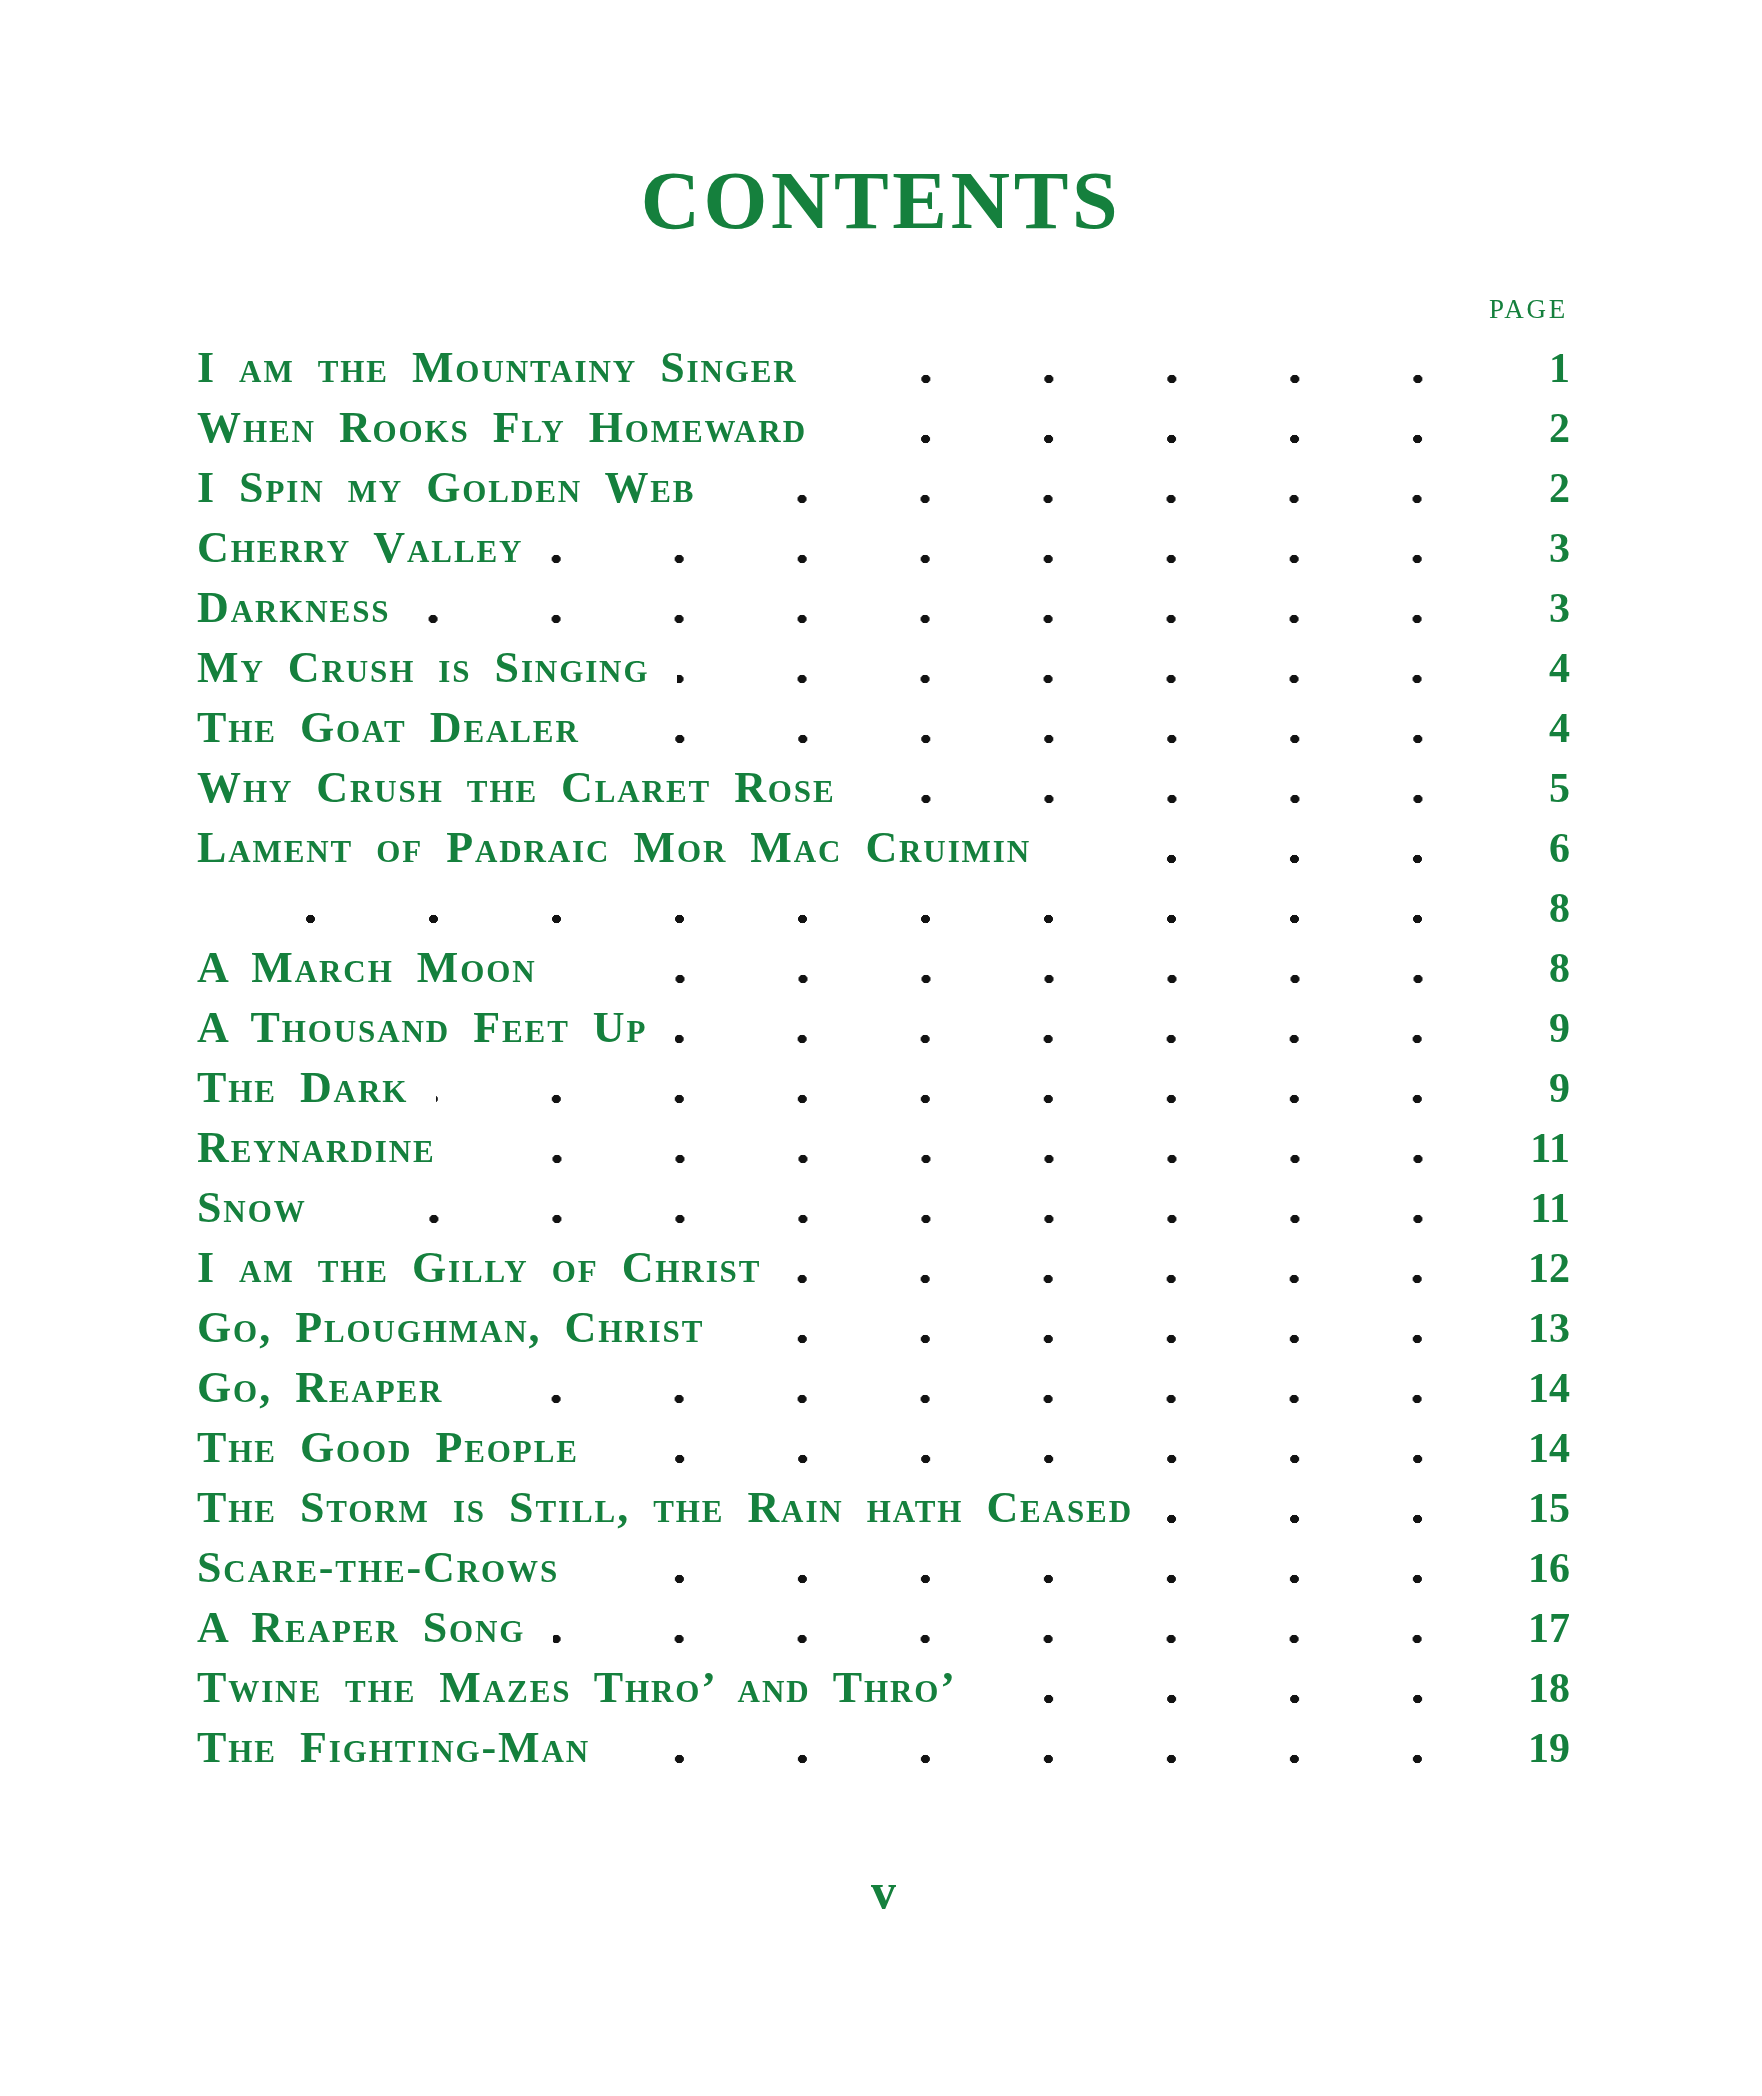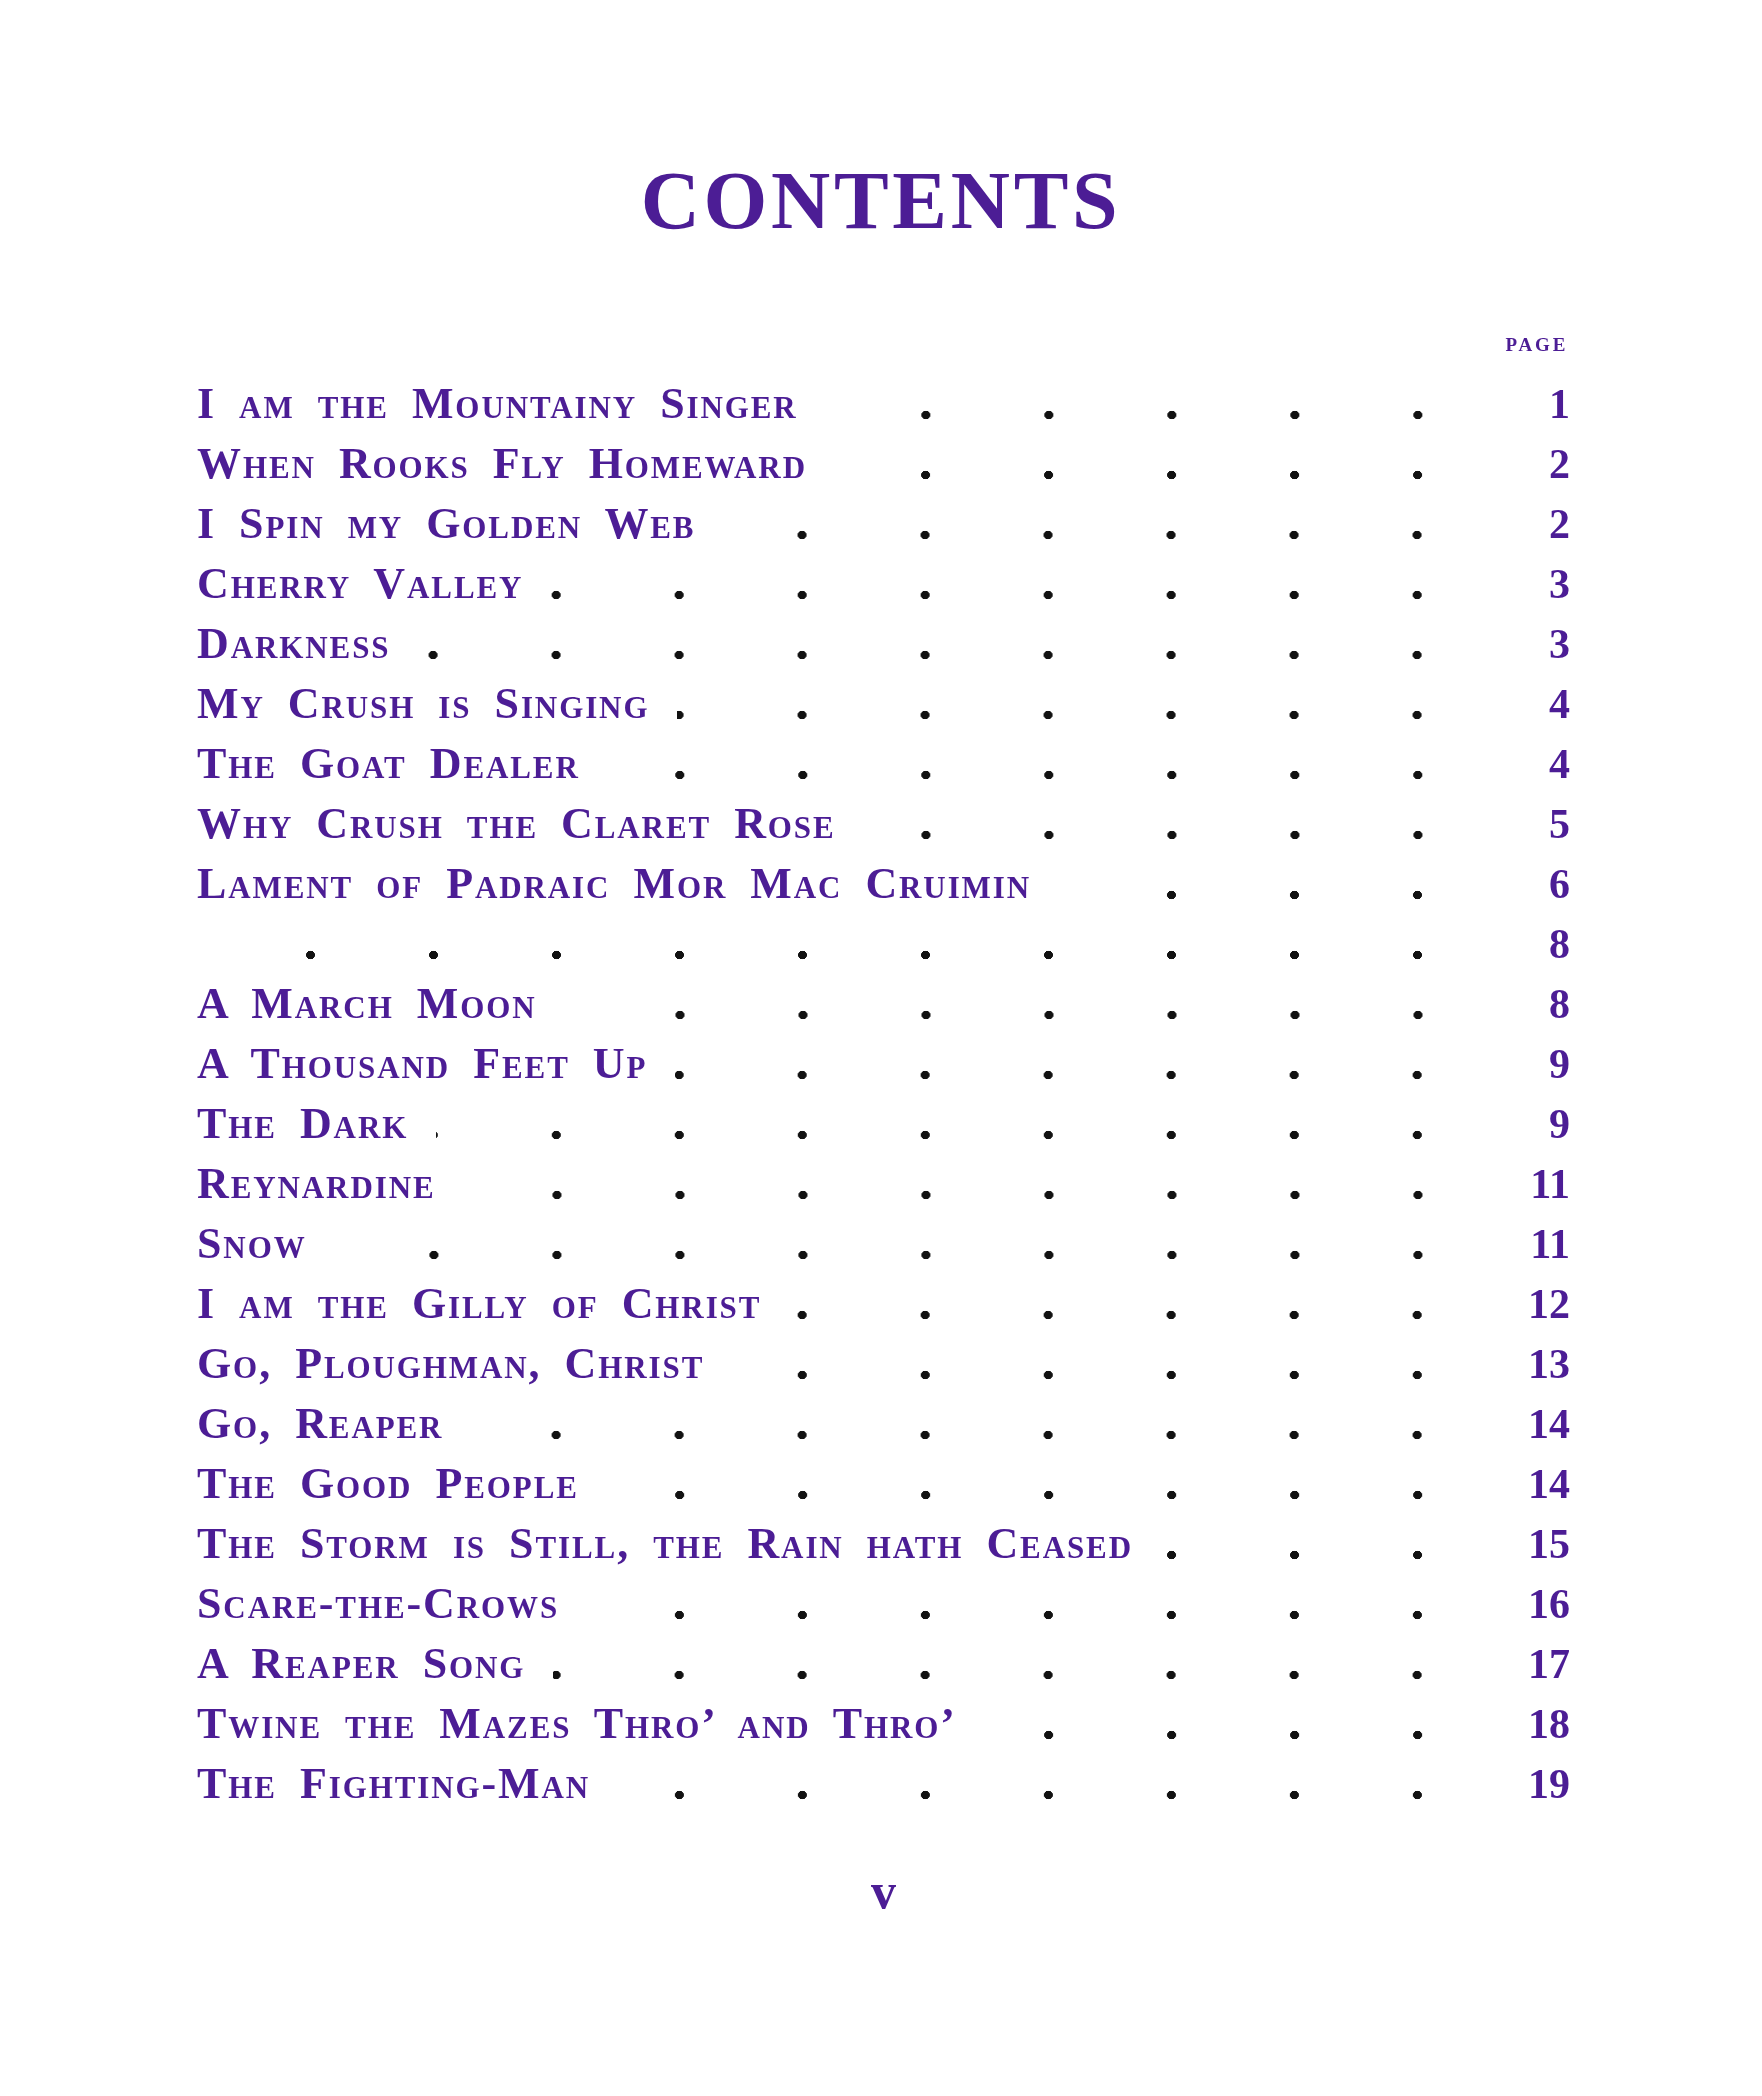--- a/index.html
+++ b/index.html
@@ -5,21 +5,21 @@
   html, body {
     margin: 0;
     padding: 0;
     background: #ffffff;
   }
   .page {
     position: relative;
     width: 1762px;
     height: 2096px;
     background: #ffffff;
-    color: #4c1d95;
+    color: #15803d;
     font-family: "Liberation Serif", serif;
     overflow: hidden;
   }
   .doc-title {
     position: absolute;
     top: 160px;
     left: 0;
     width: 100%;
     margin: 0;
     text-align: center;
@@ -29,26 +29,25 @@
     line-height: 1;
   }
   .toc {
     position: absolute;
     top: 293px;
     left: 197px;
     width: 1373px;
   }
   .page-col-label {
     text-align: right;
-    font-size: 19px;
-    font-weight: bold;
+    font-size: 27px;
+    font-weight: normal;
     letter-spacing: 2.8px;
     line-height: 32px;
     padding-right: 1.9px;
-    margin-top: 36px;
   }
   .toc-list {
     margin-top: 13px;
   }
   .toc-row {
     display: flex;
     align-items: baseline;
     height: 60px;
   }
   .toc-title {

